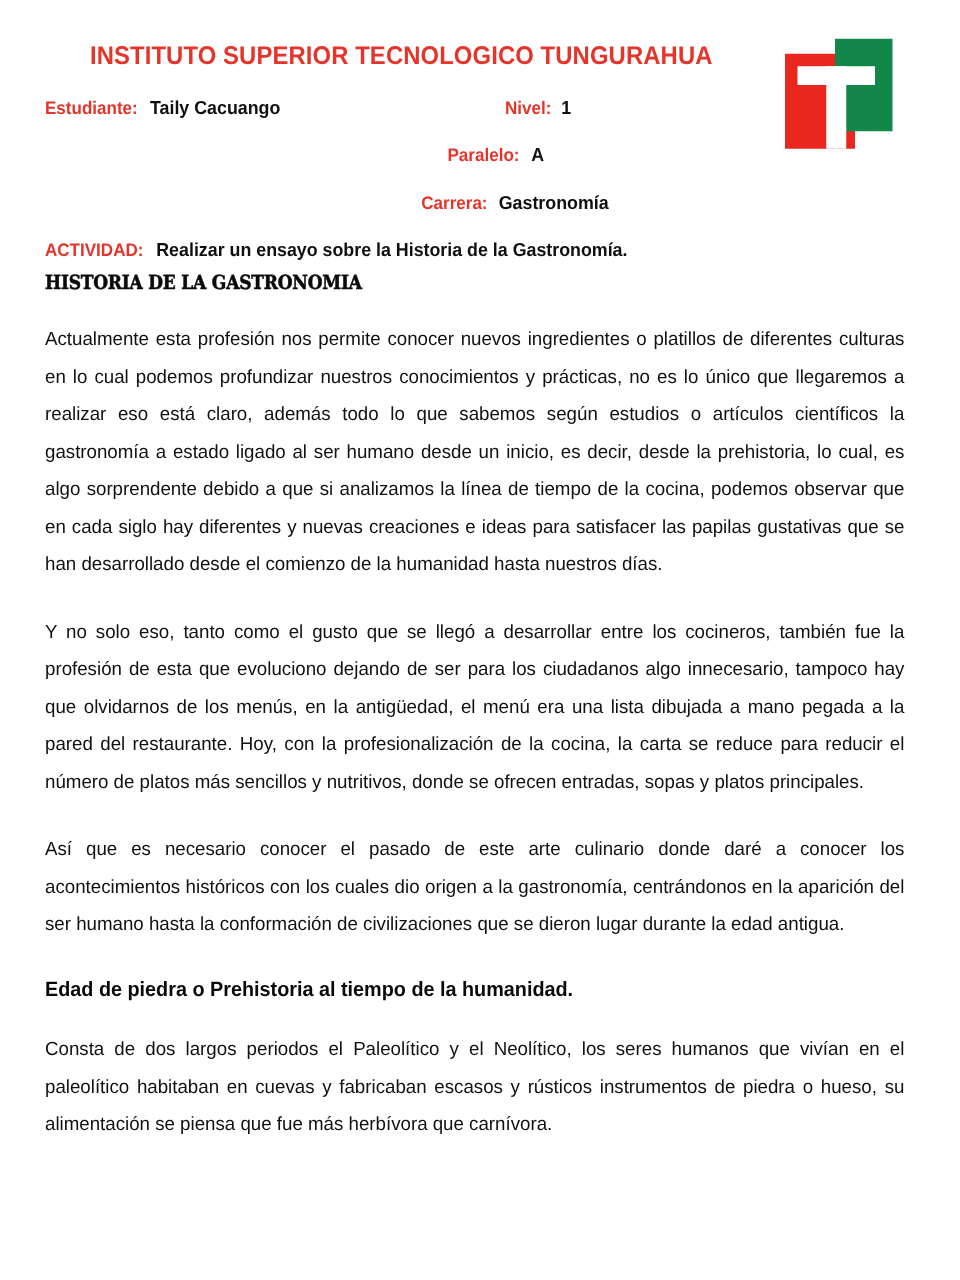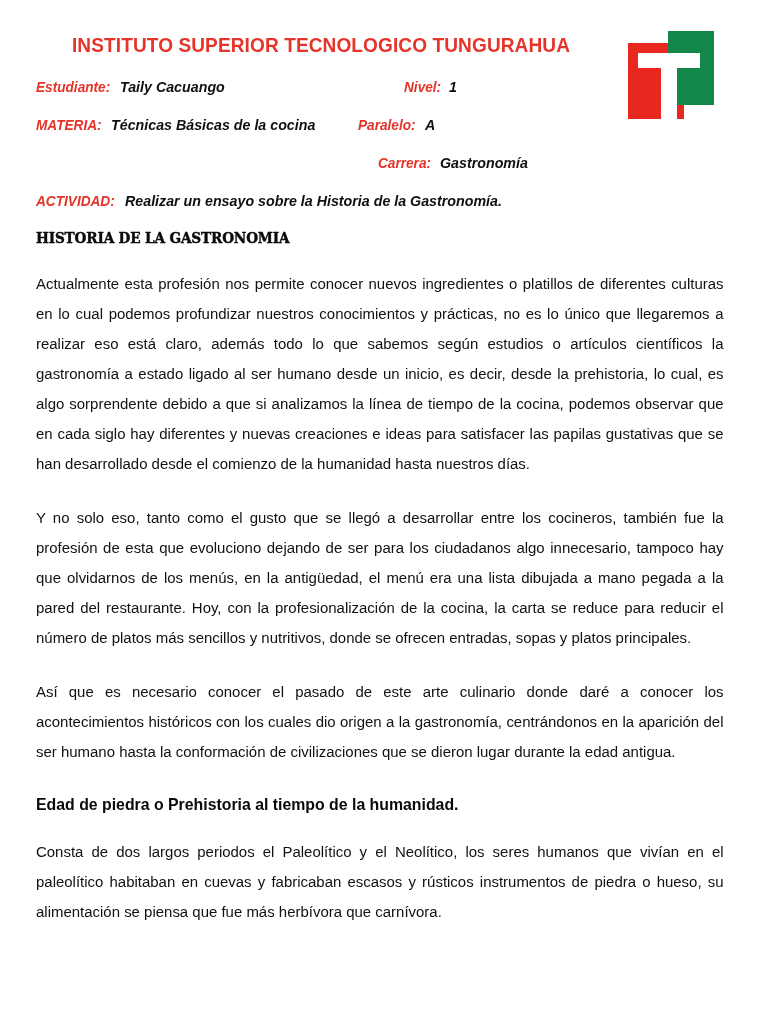--- a/index.html
+++ b/index.html
@@ -90,21 +90,20 @@
   
   .meta {
     position: absolute;
     left: 0;
     top: 78px;
     width: 768px;
   }
   .meta-row {
     position: relative;
     height: 38px;
-    font-style: italic;
   }
   .meta-left {
     position: absolute;
     left: 36px;
     top: 0;
     white-space: nowrap;
   }
   .meta-right {
     position: absolute;
     top: 0;
@@ -127,21 +126,21 @@
     transform: scaleX(0.95);
     display: inline-block;
     transform-origin: left center;
     margin-left: 1px;
   }
 
   
   .content {
     position: absolute;
     left: 36px;
-    top: 228px;
+    top: 216px;
     width: 698px;
   }
 
   .h-main {
     font-family: "DejaVu Serif", "Liberation Serif", serif;
     font-weight: bold;
     font-size: 15.5px;
     letter-spacing: -0.2px;
     color: #0a0a0a;
     transform: scaleX(0.88);
@@ -204,32 +203,28 @@
         <span class="lbl">Estudiante:</span>
         <span class="val">Taily Cacuango</span>
       </div>
       <div class="meta-right" style="left:404px">
         <span class="lbl">Nivel:</span>
         <span class="val">1</span>
       </div>
     </div>
 
     <div class="meta-row">
-      <div class="meta-left">
-        <span class="lbl">MATERIA:</span>
-        <span class="val">Técnicas Básicas de la cocina</span>
-      </div>
       <div class="meta-right" style="left:358px">
         <span class="lbl">Paralelo:</span>
         <span class="val">A</span>
       </div>
     </div>
 
     <div class="meta-row">
-      <div class="meta-right" style="left:378px">
+      <div class="meta-right" style="left:337px">
         <span class="lbl">Carrera:</span>
         <span class="val">Gastronomía</span>
       </div>
     </div>
 
     <div class="meta-row">
       <div class="meta-left">
         <span class="lbl">ACTIVIDAD:</span>
         <span class="val">Realizar un ensayo sobre la Historia de la Gastronomía.</span>
       </div>

